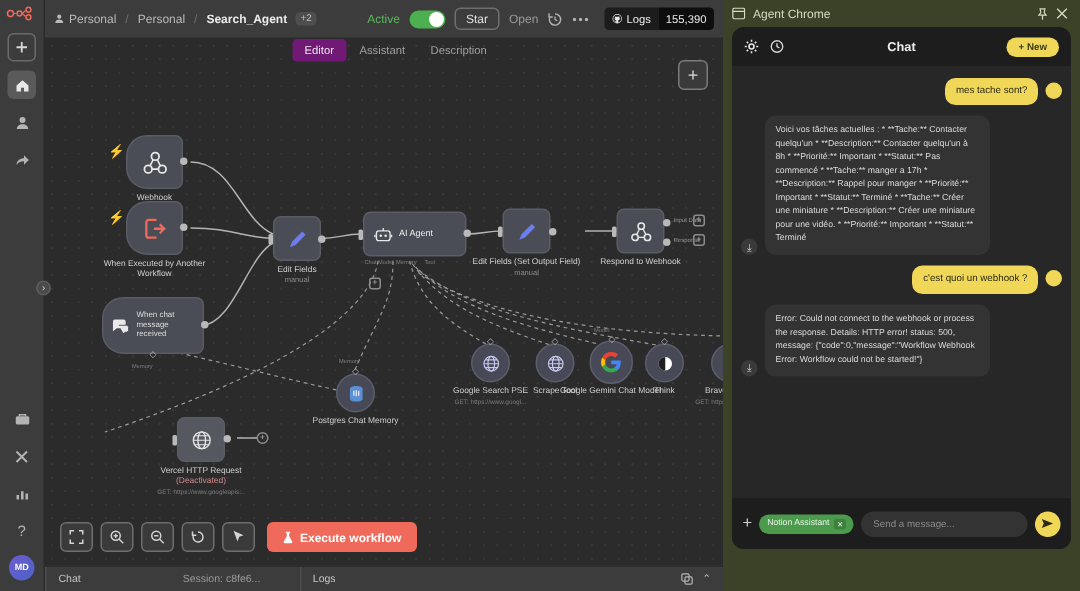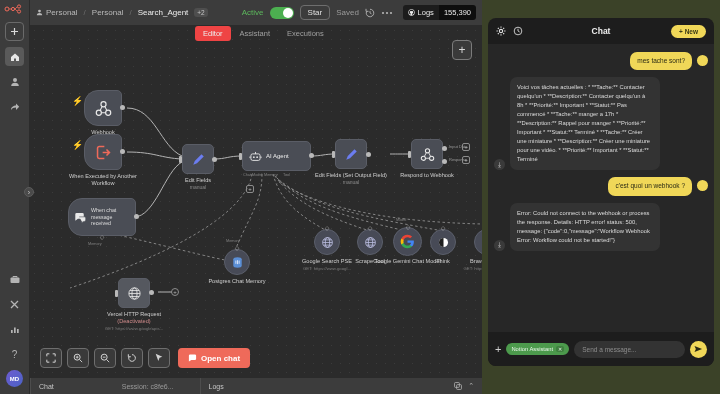--- a/index.html
+++ b/index.html
@@ -40,21 +40,21 @@
   }
 
   
   .topbar {
     position: absolute; left: 30px; top: 0; width: 452px; height: 26px;
     background: #3c3c3c; display: flex; align-items: center;
     padding: 0 6px; gap: 6px; z-index: 15;
     border-bottom: 1px solid #2b2b2b;
   }
   .crumb { font-size: 8px; color: #b9b9b9; display:flex; align-items:center; gap:3px; }
-  .crumb.strong { color: #ececec; }
+  .crumb.strong { color: #ececec; font-weight: bold; }
   .crumb-sep { color: #6e6e6e; font-size: 8px; }
   .crumb-badge {
     background: #4e4e4e; color: #c5c5c5; font-size: 6.5px;
     padding: 1px 3px; border-radius: 3px;
   }
   .active-label { font-size: 8px; color: #5cb85c; margin-left: 28px; }
   .toggle {
     width: 24px; height: 12px; border-radius: 6px; background: #4caf50;
     position: relative;
   }
@@ -80,21 +80,21 @@
   }
 
   
   .tabs {
     position: absolute; left: 195px; top: 26px; height: 14px;
     display: flex; align-items: center; gap: 1px; z-index: 14;
   }
   .tab {
     font-size: 7.5px; color: #a0a0a0; padding: 3px 8px; border-radius: 3px;
   }
-  .tab.sel { background: #ef4444; color: #ededed; }
+  .tab.sel { background: #701a75; color: #ededed; }
 
   
   .canvas {
     position: absolute; left: 30px; top: 26px; width: 452px; height: 351px;
     background-color: #2b2b2b;
     background-image: radial-gradient(#3b3b3b 0.8px, transparent 0.8px);
     background-size: 9px 9px;
     overflow: hidden;
   }
   .add-node-btn {
@@ -304,21 +304,21 @@
     </div>
     <span class="crumb-sep">/</span>
     <div class="crumb">Personal</div>
     <span class="crumb-sep">/</span>
     <div class="crumb strong">Search_Agent</div>
     <div class="crumb-badge">+2</div>
 
     <span class="active-label">Active</span>
     <div class="toggle"></div>
     <div class="btn-outline">Star</div>
-    <span class="saved-txt">Saved</span>
+    <span class="saved-txt">Open</span>
     <div class="icon-btn">
       <svg width="10" height="10" viewBox="0 0 12 12">
           <path d="M6 1.5a4.5 4.5 0 1 1-4.2 2.9" stroke="#b4b4b4" stroke-width="1.1" fill="none"></path>
           <path d="M1.2 1v3h3" stroke="#b4b4b4" stroke-width="1.1" fill="none"></path>
           <path d="M6 3.5V6l1.8 1" stroke="#b4b4b4" stroke-width="1" fill="none"></path>
         </svg>
     </div>
     <div class="icon-btn">
       <svg width="12" height="4" viewBox="0 0 12 4">
           <circle cx="2" cy="2" r="1.1" fill="#b4b4b4"></circle>
@@ -335,21 +335,21 @@
           </svg>
         <span>Logs</span>
       </div>
       <div class="star-right">155,390</div>
     </div>
   </div>
 
   <div class="tabs">
     <div class="tab sel">Editor</div>
     <div class="tab">Assistant</div>
-    <div class="tab">Executions</div>
+    <div class="tab">Description</div>
   </div>
 
   <div class="canvas">
 
     <div class="add-node-btn">+</div>
 
     <svg width="452" height="351" style="position:absolute;left:0;top:0;">
       <path d="M97 82 C 125 82, 130 120, 152 130" stroke="#b3b3b3" stroke-width="1" fill="none"></path>
       <path d="M97 126 C 125 126, 130 132, 152 133" stroke="#b3b3b3" stroke-width="1" fill="none"></path>
       <path d="M104 191 C 125 191, 135 145, 152 136" stroke="#b3b3b3" stroke-width="1" fill="none"></path>
@@ -568,44 +568,64 @@
     </div>
     <div class="tool-btn">
       <svg width="10" height="10" viewBox="0 0 12 12">
         <path d="M2 1l8 3.5-3.4 1.2L5.2 9.5z" fill="#d4d4d4"></path>
       </svg>
     </div>
   </div>
 
   <div class="cta-row">
     <div class="cta">
-      <svg width="9" height="8" viewBox="0 0 11 10">
-        <path d="M1 2a1.5 1.5 0 0 1 1.5-1.5h6A1.5 1.5 0 0 1 10 2v4a1.5 1.5 0 0 1-1.5 1.5H4L1 9.5z" fill="#fff"></path>
-      </svg>
-      <span>Open chat</span>
+      <svg width="8" height="9" viewBox="0 0 10 11">
+        <path d="M4 1h2v3.2l2.6 4.6A1 1 0 0 1 7.7 10H2.3a1 1 0 0 1-.9-1.2L4 4.2z" fill="#fff"></path>
+        <path d="M3.2 1h3.6" stroke="#fff" stroke-width="1.2"></path>
+      </svg>
+      <span>Execute workflow</span>
     </div>
   </div>
 
   <div class="bottombar">
     <div class="bb-div"></div>
     <div class="bb-cell">Chat</div>
     <div class="bb-sess" style="margin-left:60px;">Session: c8fe6...</div>
     <div class="bb-div" style="margin-left:26px;"></div>
     <div class="bb-cell">Logs</div>
     <div style="flex:1 1 auto;"></div>
     <div style="padding-right:6px;color:#b4b4b4;">
       <svg width="8" height="8" viewBox="0 0 10 10">
           <rect x="0.7" y="0.7" width="6" height="6" rx="1" fill="none" stroke="#b4b4b4" stroke-width="1"></rect>
           <rect x="3.3" y="3.3" width="6" height="6" rx="1" fill="none" stroke="#b4b4b4" stroke-width="1"></rect>
         </svg>
     </div>
     <div style="padding-right:8px;color:#b4b4b4;font-size:7px;">⌃</div>
   </div>
 
   <div class="rpanel">
+    <div class="rp-head">
+      <svg width="9" height="8" viewBox="0 0 11 10">
+        <rect x="0.6" y="0.6" width="9.8" height="8.8" rx="1.2" fill="none" stroke="#d6dcc4" stroke-width="1"></rect>
+        <path d="M0.6 3.2h9.8" stroke="#d6dcc4" stroke-width="1"></path>
+      </svg>
+      <span>Agent Chrome</span>
+      <span class="sp"></span>
+      <span>
+        <svg width="8" height="9" viewBox="0 0 10 11">
+            <path d="M3 1h4l-.6 3.2L8 6.3H2l1.6-2.1z" fill="none" stroke="#d6dcc4" stroke-width="1"></path>
+            <path d="M5 6.3V10" stroke="#d6dcc4" stroke-width="1"></path>
+          </svg>
+      </span>
+      <span style="padding-right:2px;">
+        <svg width="8" height="8" viewBox="0 0 10 10">
+            <path d="M1 1l8 8M9 1L1 9" stroke="#d6dcc4" stroke-width="1.1"></path>
+          </svg>
+      </span>
+    </div>
 
     <div class="rp-body">
       <div class="chat-head">
         <span>
           <svg width="10" height="10" viewBox="0 0 12 12">
             <circle cx="6" cy="6" r="2" fill="none" stroke="#e4e4e4" stroke-width="1.3"></circle>
             <path d="M6 0.6v1.6M6 9.8v1.6M0.6 6h1.6M9.8 6h1.6M2.2 2.2l1.1 1.1M8.7 8.7l1.1 1.1M9.8 2.2 8.7 3.3M3.3 8.7 2.2 9.8" stroke="#e4e4e4" stroke-width="1.3"></path>
           </svg>
         </span>
         <span>

